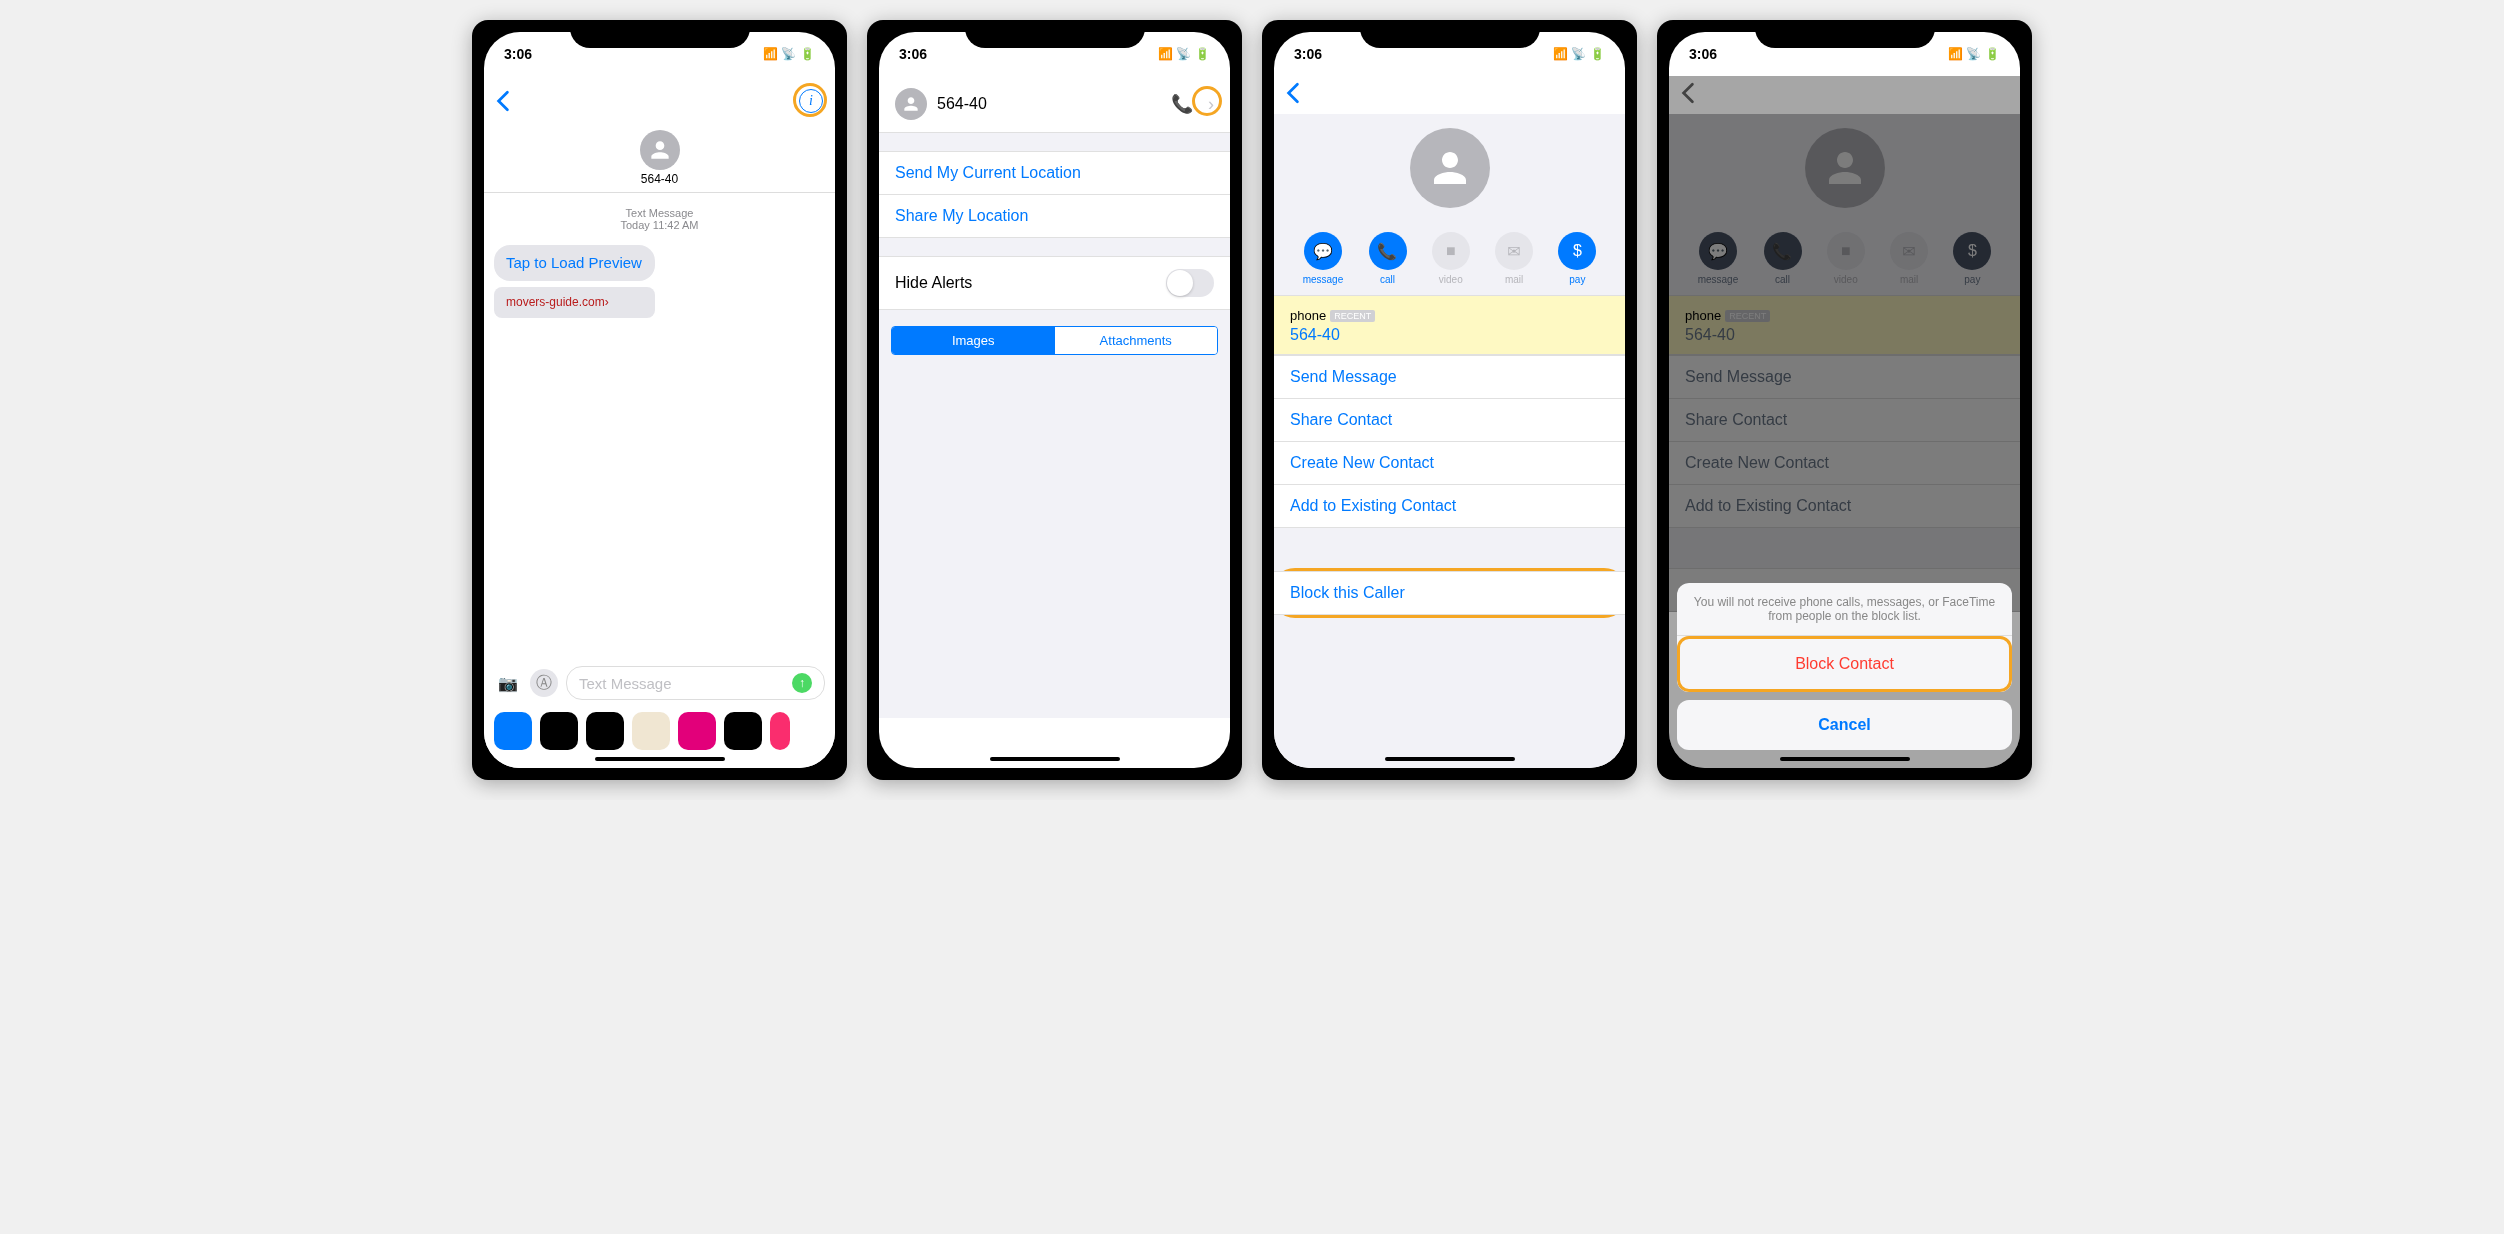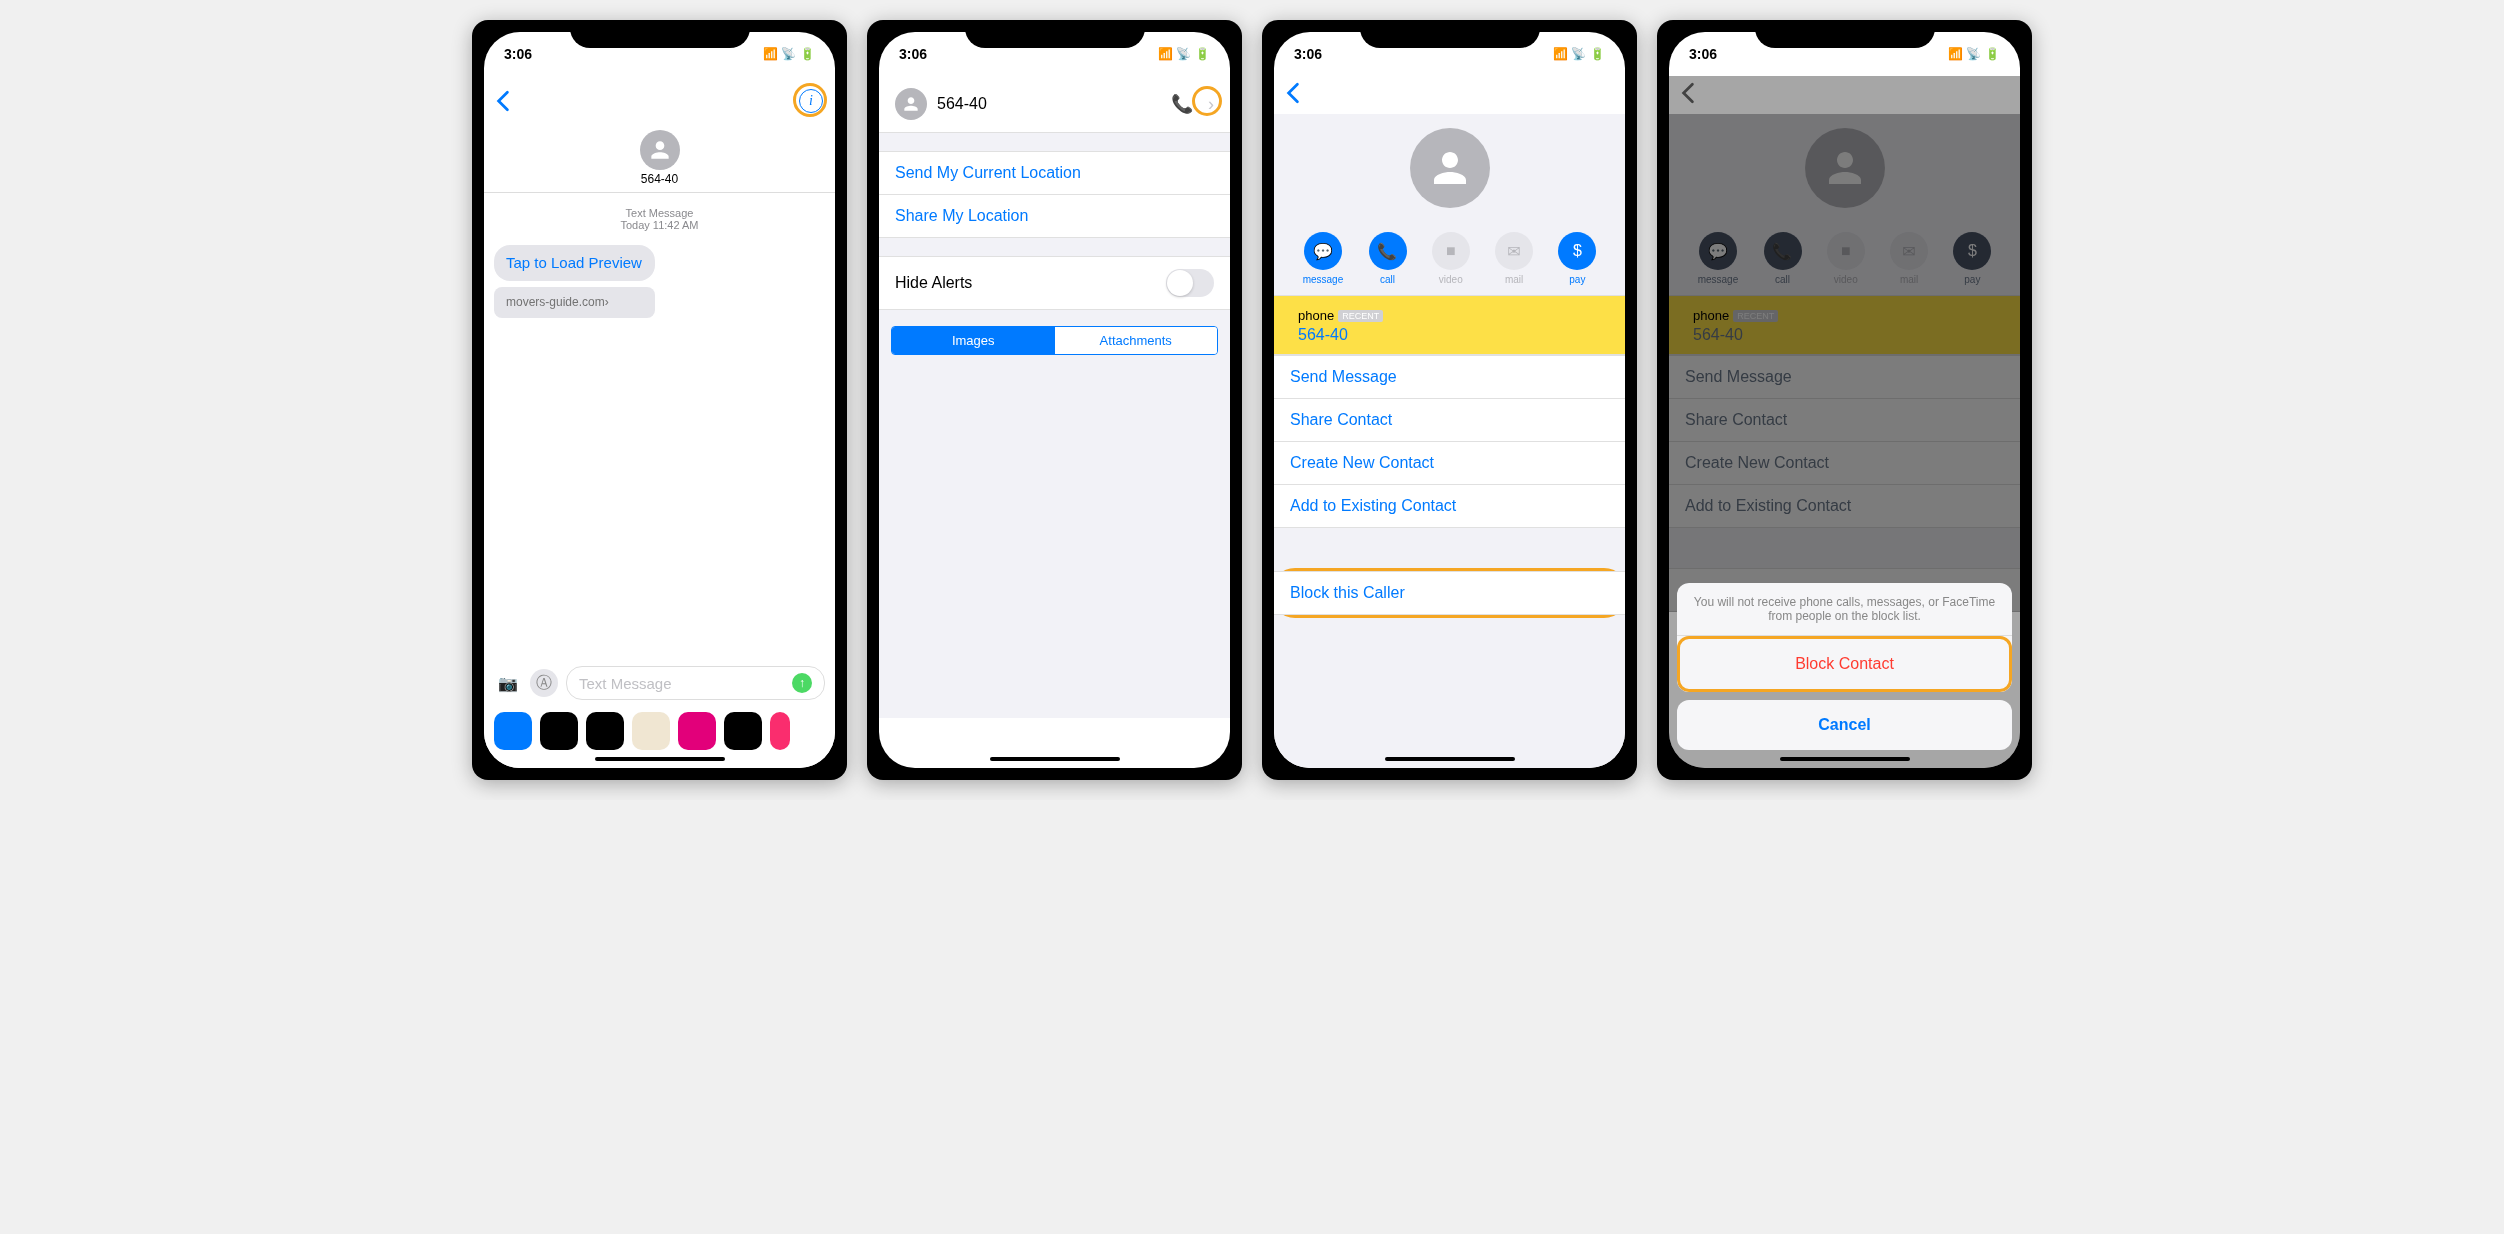--- a/index.html
+++ b/index.html
@@ -18,21 +18,21 @@
 .home-indicator { position: absolute; bottom: 7px; left: 50%; transform: translateX(-50%); width: 130px; height: 4px; background: #000; border-radius: 4px; }
 
 
 .s1-head { text-align: center; padding: 4px 0 6px; border-bottom: 0.5px solid #ddd; }
 .s1-avatar-sm { width: 40px; height: 40px; border-radius: 50%; background: #b6b6bb; margin: 0 auto; display: flex; align-items: center; justify-content: center; }
 .s1-avatar-sm svg { width: 26px; height: 26px; fill: #fff; }
 .s1-num { font-size: 12px; margin-top: 2px; }
 .s1-meta { text-align: center; font-size: 11px; color: #8a8a8e; margin: 14px 0; }
 .bubble { background: #e5e5ea; border-radius: 16px; padding: 8px 12px; margin: 0 60px 6px 10px; font-size: 15px; line-height: 1.3; }
 .bubble.link { color: #007aff; font-size: 15px; }
-.bubble.url { display: flex; font-size: 12px; color: #737373; }
+.bubble.url { display: flex; font-size: 12px; color: #b91c1c; }
 .s1-bottom { position: absolute; bottom: 12px; left: 0; right: 0; }
 .s1-input-row { display: flex; gap: 8px; padding: 6px 10px; align-items: center; }
 .s1-input { flex: 1; border: 1px solid #ddd; border-radius: 16px; padding: 6px 12px; font-size: 15px; color: #c0c0c4; display: flex; justify-content: space-between; align-items: center; }
 .s1-icon { width: 28px; height: 28px; color: #888; display: flex; align-items: center; justify-content: center; }
 .app-row { display: flex; gap: 8px; padding: 6px 10px; }
 .app-dot { width: 38px; height: 38px; border-radius: 10px; }
 .highlight-circle { position: absolute; border: 3px solid #f5a623; border-radius: 50%; pointer-events: none; }
 
 
 .list-row { background: #fff; padding: 12px 16px; border-bottom: 0.5px solid #e0e0e0; display: flex; align-items: center; justify-content: space-between; font-size: 16px; }
@@ -52,21 +52,21 @@
 .big-avatar { width: 80px; height: 80px; border-radius: 50%; background: #b6b6bb; margin: 14px auto; display: flex; align-items: center; justify-content: center; }
 .big-avatar svg { width: 48px; height: 48px; fill: #fff; }
 .action-row { display: flex; justify-content: space-around; padding: 10px 16px; }
 .action-btn { display: flex; flex-direction: column; align-items: center; gap: 4px; }
 .action-circle { width: 38px; height: 38px; border-radius: 50%; display: flex; align-items: center; justify-content: center; font-size: 16px; }
 .action-circle.on { background: #007aff; color: #fff; }
 .action-circle.off { background: #e5e5ea; color: #b6b6bb; }
 .action-label { font-size: 10px; }
 .action-label.on { color: #007aff; }
 .action-label.off { color: #b6b6bb; }
-.phone-section { padding: 10px 24px; background: #fde047; border-top: 0.5px solid #e0e0e0; border-bottom: 0.5px solid #e0e0e0; }
+.phone-section { padding: 10px 16px; background: #fef9c3; border-top: 0.5px solid #e0e0e0; border-bottom: 0.5px solid #e0e0e0; }
 .phone-label { font-size: 13px; color: #000; }
 .badge { background: #d0d0d4; color: #fff; font-size: 9px; padding: 1px 4px; border-radius: 2px; margin-left: 4px; vertical-align: middle; }
 .phone-num { font-size: 16px; color: #007aff; margin-top: 2px; }
 .highlight-pill { border: 3px solid #f5a623; border-radius: 24px; margin: -3px; }
 
 
 .dim { position: absolute; inset: 44px 0 0 0; background: rgba(0,0,0,0.35); }
 .action-sheet { position: absolute; bottom: 10px; left: 8px; right: 8px; }
 .sheet-group { background: #f6f6f8; border-radius: 12px; margin-bottom: 8px; overflow: hidden; }
 .sheet-text { padding: 12px; text-align: center; font-size: 12px; color: #888; border-bottom: 0.5px solid #ddd; }

